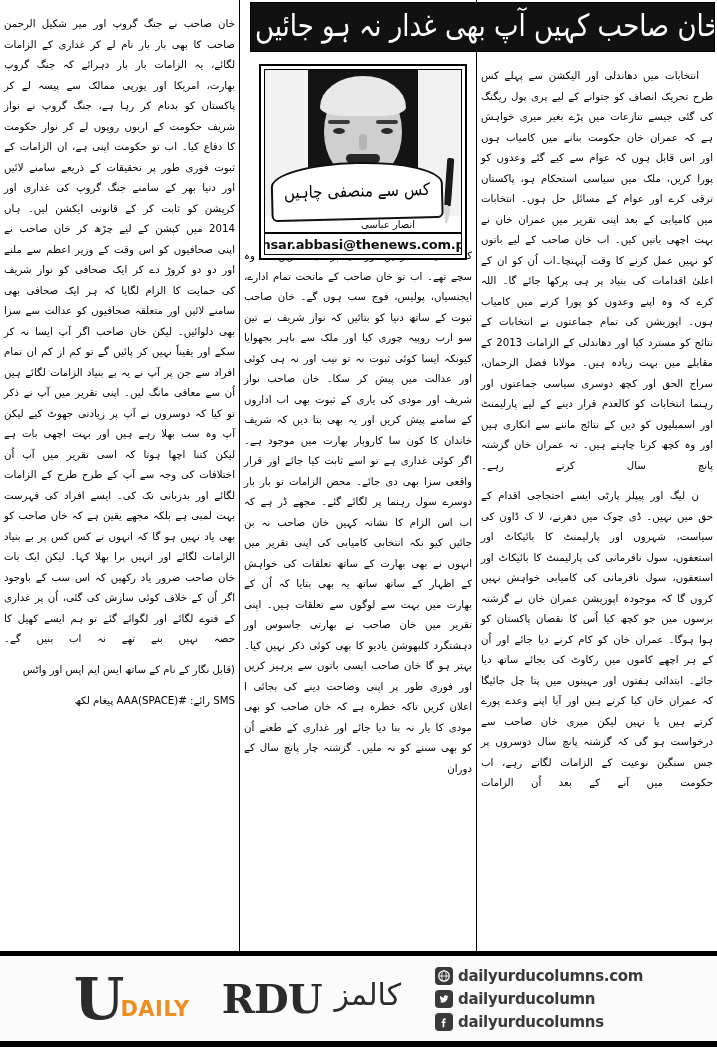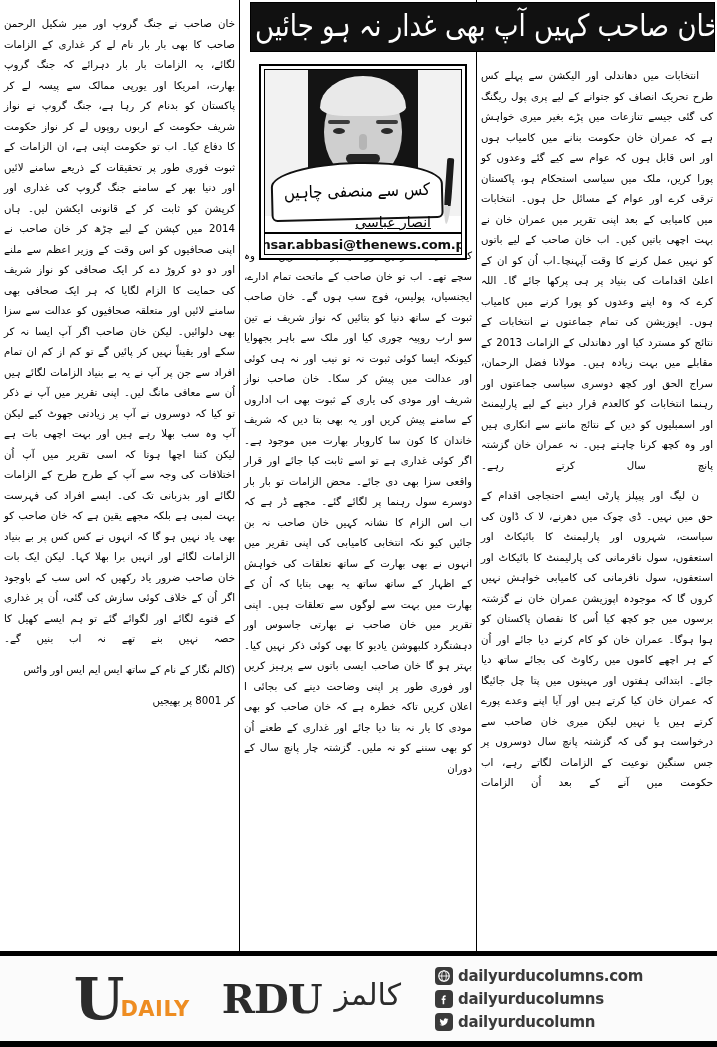--- a/index.html
+++ b/index.html
@@ -85,22 +85,22 @@
 
   .banner{
     position:absolute;left:6px;bottom:34px;width:168px;height:54px;
     background:#fff;border:2px solid #111;
     border-radius:50% 50% 6px 6px / 40% 40% 6px 6px;
     display:flex;align-items:center;justify-content:center;
     transform:rotate(-1.4deg);
   }
   .banner-text{direction:rtl;font-size:15px;color:#000;white-space:nowrap;transform:scaleY(1.12);}
   .author-name{
-    position:absolute;right:30px;bottom:24px;direction:rtl;
-    font-size:14px;color:#000;white-space:nowrap;text-decoration:underline;
+    position:absolute;right:46px;bottom:24px;direction:rtl;
+    font-size:10px;color:#000;white-space:nowrap;
   }
   .pen{
     position:absolute;right:9px;bottom:30px;width:7px;height:66px;
     background:linear-gradient(#1b1b1b 0 72%,#d8d8d8 72% 100%);
     border-radius:2px 2px 50% 50%;transform:rotate(4deg);
   }
   .pen-clip{position:absolute;right:11px;bottom:74px;width:3px;height:16px;background:#111;border-radius:2px;}
   .email-bar{
     position:absolute;left:0;bottom:0;width:100%;height:22px;
     border-top:2px solid #000;box-sizing:border-box;background:#fff;
@@ -142,22 +142,22 @@
         <p class="urdu indent">ن لیگ اور پیپلز پارٹی ایسے احتجاجی اقدام کے حق میں نہیں۔ ڈی چوک میں دھرنے، لا ک ڈاون کی سیاست، شہروں اور پارلیمنٹ کا بائیکاٹ اور استعفوں، سول نافرمانی کی پارلیمنٹ کا بائیکاٹ اور استعفوں، سول نافرمانی کی کامیابی خواہش نہیں کروں گا کہ موجودہ اپوزیشن عمران خان نے گزشتہ برسوں میں جو کچھ کیا اُس کا نقصان پاکستان کو ہوا ہوگا۔ عمران خان کو کام کرنے دیا جائے اور اُن کے ہر اچھے کاموں میں رکاوٹ کی بجائے ساتھ دیا جائے۔ ابتدائی ہفتوں اور مہینوں میں پتا چل جائیگا کہ عمران خان کیا کرتے ہیں اور آیا اپنے وعدے پورے کرتے ہیں یا نہیں لیکن میری خان صاحب سے درخواست ہو گی کہ گزشتہ پانچ سال دوسروں پر جس سنگین نوعیت کے الزامات لگاتے رہے، اب حکومت میں آنے کے بعد اُن الزامات</p>
       </div>
 
       <div class="col col-mid">
         <div style="height:232px"></div>
         <p class="urdu">کی تحقیقات کرائیں اور دنیا پر ثابت کریں کہ وہ سچے تھے۔ اب تو خان صاحب کے ماتحت تمام ادارے، ایجنسیاں، پولیس، فوج سب ہوں گے۔ خان صاحب ثبوت کے ساتھ دنیا کو بتائیں کہ نواز شریف نے تین سو ارب روپیہ چوری کیا اور ملک سے باہر بجھوایا کیونکہ ایسا کوئی ثبوت نہ تو نیب اور نہ ہی کوئی اور عدالت میں پیش کر سکا۔ خان صاحب نواز شریف اور مودی کی یاری کے ثبوت بھی اب اداروں کے سامنے پیش کریں اور یہ بھی بتا دیں کہ شریف خاندان کا کون سا کاروبار بھارت میں موجود ہے۔ اگر کوئی غداری ہے تو اسے ثابت کیا جائے اور قرار واقعی سزا بھی دی جائے۔ محض الزامات تو بار بار دوسرے سول رہنما پر لگائے گئے۔ مجھے ڈر ہے کہ اب اس الزام کا نشانہ کہیں خان صاحب نہ بن جائیں کیو نکہ انتخابی کامیابی کی اپنی تقریر میں انہوں نے بھی بھارت کے ساتھ تعلقات کی خواہش کے اظہار کے ساتھ ساتھ یہ بھی بتایا کہ اُن کے بھارت میں بہت سے لوگوں سے تعلقات ہیں۔ اپنی تقریر میں خان صاحب نے بھارتی جاسوس اور دہشتگرد کلبھوشن یادیو کا بھی کوئی ذکر نہیں کیا۔ بہتر ہو گا خان صاحب ایسی باتوں سے پرہیز کریں اور فوری طور پر اپنی وضاحت دینے کی بجائی ا اعلان کریں تاکہ خطرہ ہے کہ خان صاحب کو بھی مودی کا یار نہ بنا دیا جائے اور غداری کے طعنے اُن کو بھی سننے کو نہ ملیں۔ گزشتہ چار پانچ سال کے دوران</p>
       </div>
 
       <div class="col col-left">
         <p class="urdu">خان صاحب نے جنگ گروپ اور میر شکیل الرحمن صاحب کا بھی بار بار نام لے کر غداری کے الزامات لگائے، یہ الزامات بار بار دہرائے کہ جنگ گروپ بھارت، امریکا اور یورپی ممالک سے پیسہ لے کر پاکستان کو بدنام کر رہا ہے، جنگ گروپ نے نواز شریف حکومت کے اربوں روپوں لے کر نواز حکومت کا دفاع کیا۔ اب تو حکومت اپنی ہے، ان الزامات کے ثبوت فوری طور پر تحقیقات کے ذریعے سامنے لائیں اور دنیا بھر کے سامنے جنگ گروپ کی غداری اور کرپشن کو ثابت کر کے قانونی ایکشن لیں۔ ہاں 2014 میں کپشن کے لیے چڑھ کر خان صاحب نے اپنی صحافیوں کو اس وقت کے وزیر اعظم سے ملنے اور دو دو کروڑ دے کر ایک صحافی کو نواز شریف کی حمایت کا الزام لگایا کہ ہر ایک صحافی بھی سامنے لائیں اور متعلقہ صحافیوں کو عدالت سے سزا بھی دلوائیں۔ لیکن خان صاحب اگر آپ ایسا نہ کر سکے اور یقیناً نہیں کر پائیں گے تو کم از کم ان تمام افراد سے جن پر آپ نے یہ بے بنیاد الزامات لگائے ہیں اُن سے معافی مانگ لیں۔ اپنی تقریر میں آپ نے ذکر تو کیا کہ دوسروں نے آپ پر زیادتی جھوٹ کیے لیکن آپ وہ سب بھلا رہے ہیں اور بہت اچھی بات ہے لیکن کتنا اچھا ہوتا کہ اسی تقریر میں آپ اُن اختلافات کی وجہ سے آپ کے طرح طرح کے الزامات لگائے اور بدزبانی تک کی۔ ایسے افراد کی فہرست بہت لمبی ہے بلکہ مجھے یقین ہے کہ خان صاحب کو بھی یاد نہیں ہو گا کہ انہوں نے کس کس پر بے بنیاد الزامات لگائے اور انہیں برا بھلا کہا۔ لیکن ایک بات خان صاحب ضرور یاد رکھیں کہ اس سب کے باوجود اگر اُن کے خلاف کوئی سازش کی گئی، اُن پر غداری کے فتوے لگائے اور لگوائے گئے تو ہم ایسے کھیل کا حصہ نہیں بنے تھے نہ اب بنیں گے۔</p>
-        <p class="contact">(کالم نگار کے نام کے ساتھ ایس ایم ایس اور واٹس</p>
-        <p class="contact">کر 8001 پر بھیجیں</p>
+        <p class="contact">(قابل نگار کے نام کے ساتھ ایس ایم ایس اور واٹس</p>
+        <p class="contact">SMS رائے: #AAA(SPACE) پیغام لکھ</p>
       </div>
 
     </div>
 
     <div class="headline-bar">
       <span class="headline-text">خان صاحب کہیں آپ بھی غدار نہ ہو جائیں!</span>
     </div>
 
     <div class="author-block">
       <div class="author-inner">
@@ -209,29 +209,29 @@
             <circle cx="8" cy="8" r="7" fill="none" stroke="#fff" stroke-width="1.6"></circle>
             <ellipse cx="8" cy="8" rx="3" ry="7" fill="none" stroke="#fff" stroke-width="1.2"></ellipse>
             <line x1="1" y1="8" x2="15" y2="8" stroke="#fff" stroke-width="1.2"></line>
           </svg>
         </span>
         <span class="stext">dailyurducolumns.com</span>
       </div>
       <div class="srow">
         <span class="sicon">
           <svg width="12" height="12" viewBox="0 0 16 16" aria-hidden="true">
+            <path d="M14 4.3c-.5.2-1 .4-1.5.4.5-.3.9-.8 1.1-1.4-.5.3-1 .5-1.6.6-.5-.5-1.1-.8-1.8-.8-1.4 0-2.5 1.1-2.5 2.5 0 .2 0 .4.1.6C5.8 6.1 4 5.1 2.8 3.6c-.2.4-.3.8-.3 1.2 0 .9.4 1.6 1.1 2.1-.4 0-.8-.1-1.1-.3 0 1.2.9 2.2 2 2.4-.2.1-.5.1-.7.1-.2 0-.3 0-.5-.1.3 1 1.2 1.7 2.3 1.7-.9.7-2 1.1-3.1 1.1h-.6c1.1.7 2.4 1.1 3.8 1.1 4.6 0 7.1-3.8 7.1-7.1v-.3c.5-.4.9-.8 1.2-1.2z" fill="#fff"></path>
+          </svg>
+        </span>
+        <span class="stext">dailyurducolumn</span>
+      </div>
+      <div class="srow">
+        <span class="sicon">
+          <svg width="12" height="12" viewBox="0 0 16 16" aria-hidden="true">
             <path d="M10.2 5.2H8.9c-.3 0-.6.3-.6.7v1.3h1.9l-.3 2H8.3V15H6.2V9.2H4.8v-2h1.4V5.9C6.2 4.3 7.2 3 9 3h1.2z" fill="#fff"></path>
           </svg>
         </span>
         <span class="stext">dailyurducolumns</span>
       </div>
-      <div class="srow">
-        <span class="sicon">
-          <svg width="12" height="12" viewBox="0 0 16 16" aria-hidden="true">
-            <path d="M14 4.3c-.5.2-1 .4-1.5.4.5-.3.9-.8 1.1-1.4-.5.3-1 .5-1.6.6-.5-.5-1.1-.8-1.8-.8-1.4 0-2.5 1.1-2.5 2.5 0 .2 0 .4.1.6C5.8 6.1 4 5.1 2.8 3.6c-.2.4-.3.8-.3 1.2 0 .9.4 1.6 1.1 2.1-.4 0-.8-.1-1.1-.3 0 1.2.9 2.2 2 2.4-.2.1-.5.1-.7.1-.2 0-.3 0-.5-.1.3 1 1.2 1.7 2.3 1.7-.9.7-2 1.1-3.1 1.1h-.6c1.1.7 2.4 1.1 3.8 1.1 4.6 0 7.1-3.8 7.1-7.1v-.3c.5-.4.9-.8 1.2-1.2z" fill="#fff"></path>
-          </svg>
-        </span>
-        <span class="stext">dailyurducolumn</span>
-      </div>
     </div>
   </div>
 
 </div>
 
 </body></html>

